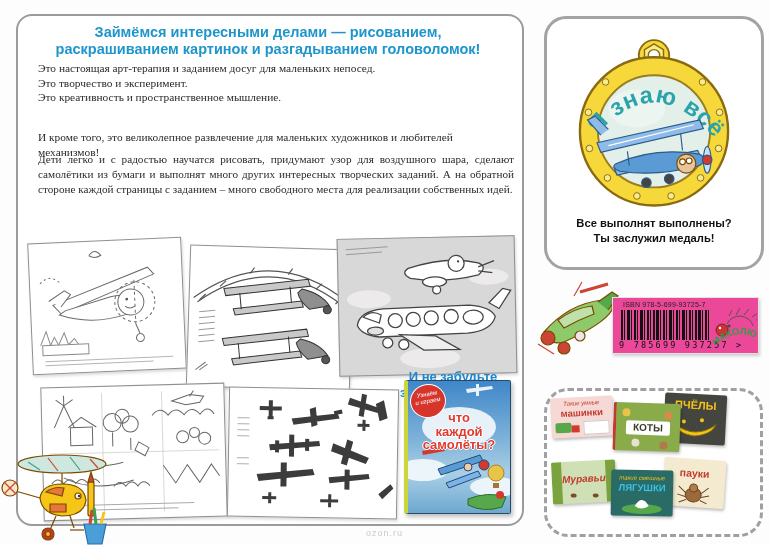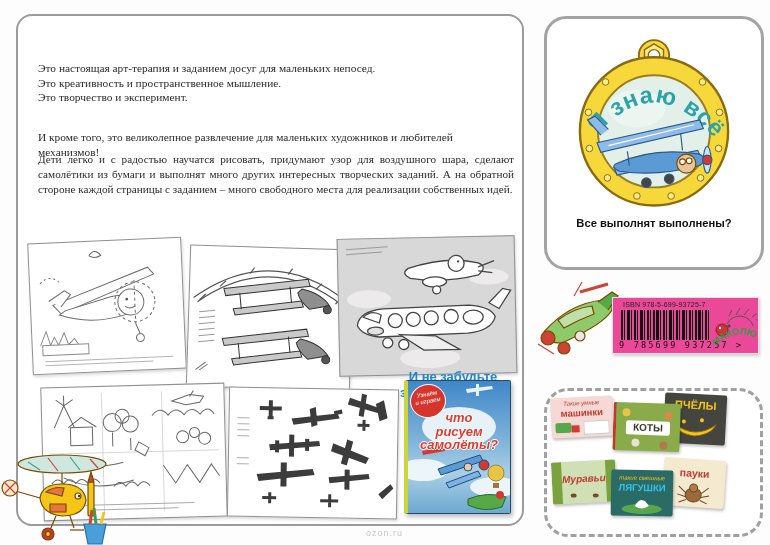--- a/index.html
+++ b/index.html
@@ -28,21 +28,21 @@
   
   .reminder{left:386px;top:345px;width:134px;text-align:center;color:#1e88cb;
             font-weight:bold;font-size:13px;line-height:15.5px;margin-top:24px;}
   .cover{left:404px;top:380px;width:102px;height:132px;border:1px solid #274b66;
          border-left:4px solid #cdd53a;border-radius:2px;overflow:hidden;
          background:linear-gradient(180deg,#3f87c9 0%,#7fb3d9 45%,#a9cfe6 70%,#6ea8cf 100%);
          box-shadow:2px 3px 4px rgba(0,0,0,.25);}
   .cover .cloud{position:absolute;background:#f4f9fc;border-radius:50%;opacity:.9;}
   .cover-title{position:absolute;left:0;top:30px;width:100%;text-align:center;
          color:#e03a2f;font-weight:bold;font-size:13px;line-height:13.5px;
-         text-shadow:-1px 0 #fff,1px 0 #fff,0 -1px #fff,0 1px #fff;font-style:italic;}
+         text-shadow:-1px 0 #fff,1px 0 #fff,0 -1px #fff,0 1px #fff;}
   .bubble{position:absolute;left:2px;top:3px;width:34px;height:26px;background:#d6352b;
          border:1.5px solid #fff;border-radius:50%;transform:rotate(-10deg);
          color:#fff;font-size:6px;line-height:7px;text-align:center;padding-top:6px;
          font-style:italic;}
 
   
   .medal-card{left:544px;top:16px;width:214px;height:248px;background:#fff;
               border:3px solid #a3a3a3;border-radius:22px;}
   .medal-caption{left:0;top:197px;width:100%;text-align:center;color:#111;
               font-weight:bold;font-size:11.2px;line-height:14.6px;}
@@ -64,25 +64,29 @@
 
   .watermark{left:366px;top:528px;color:#c9c9c9;font-size:9px;letter-spacing:1px;}
 </style>
 </head>
 <body>
 
 <div id="canvas">
 
   <div class="abs left-card"></div>
 
+  <div class="abs h1">
+    <div>Займёмся интересными делами — рисованием,</div>
+    <div>раскрашиванием картинок и разгадыванием головоломок!</div>
+  </div>
 
   <div class="abs body-lines">
     <div>Это настоящая арт-терапия и заданием досуг для маленьких непосед.</div>
+    <div>Это творчество и эксперимент.</div>
     <div>Это креативность и пространственное мышление.</div>
-    <div>Это творчество и эксперимент.</div>
   </div>
 
   <div class="abs p2">И кроме того, это великолепное развлечение для маленьких художников и любителей механизмов!</div>
   <div class="abs p3">Дети легко и с радостью научатся рисовать, придумают узор для воздушного шара, сделают самолётики из бумаги  и выполнят много других интересных творческих заданий.  А на обратной стороне каждой страницы с заданием – много свободного места для реализации собственных идей.</div>
 
   <div class="abs page" style="left:30px;top:240px;width:152px;height:130px;transform:rotate(-2.5deg);">
     <svg width="152" height="130" viewBox="0 0 152 130">
       <g stroke="#6b6b6b" fill="none" stroke-width="1">
         <polygon points="22,62 118,28 124,35 30,71" fill="#fff"></polygon>
         <path d="M18,58 L34,48 L40,52 L30,64" fill="#fff"></path>
@@ -296,21 +300,21 @@
       <rect x="85" y="102" width="6" height="5" fill="#a8733a"></rect>
       <path d="M60,118 q20,-8 38,-2 l-4,10 q-18,6 -34,-2z" fill="#57a84a" stroke="#2a6a2a"></path>
       <circle cx="92" cy="114" r="4" fill="#d23a2f"></circle>
     </svg>
     <div class="bubble">
       <div>Узнаём</div>
       <div>и играем</div>
     </div>
     <div class="cover-title">
       <div>что</div>
-      <div>рисуем</div>
+      <div>каждой</div>
       <div>самолёты?</div>
     </div>
   </div>
 
   <div class="abs medal-card">
     <svg class="abs" style="left:12px;top:2px;" width="190" height="196" viewBox="0 0 200 206">
       <circle cx="100" cy="36" r="16" fill="#f6d83b" stroke="#8a6a10" stroke-width="2"></circle>
       <polygon points="100,24 110,30 110,42 100,48 90,42 90,30" fill="#f9ea8a" stroke="#8a6a10" stroke-width="1.5"></polygon>
       <circle cx="100" cy="36" r="6" fill="#fff" stroke="#8a6a10" stroke-width="1.5"></circle>
       <circle cx="100" cy="116" r="78" fill="#f6d83b" stroke="#8a6a10" stroke-width="2.5"></circle>
@@ -347,20 +351,21 @@
         <circle cx="134" cy="150" r="10" fill="#e8c49a" stroke="#7a4a00"></circle>
         <circle cx="130" cy="148" r="3" fill="#fff" stroke="#7a4a00"></circle>
         <circle cx="137" cy="147" r="3" fill="#fff" stroke="#7a4a00"></circle>
         <circle cx="92" cy="170" r="5" fill="#444"></circle>
           <circle cx="116" cy="166" r="5" fill="#444"></circle>
         <path d="M44,120 L30,104 38,100 52,114" fill="#8fbbe8"></path>
       </g>
     </svg>
     <div class="abs medal-caption">
       <div>Все выполнят выполнены?</div>
+      <div>Ты заслужил медаль!</div>
     </div>
   </div>
 
   <svg class="abs" style="left:524px;top:280px;" width="104" height="84" viewBox="0 0 104 84">
     <g stroke="#7a4a00" stroke-width="1.2" fill="none">
       <line x1="56" y1="12" x2="84" y2="4" stroke="#cc4433" stroke-width="3"></line>
       <line x1="50" y1="16" x2="58" y2="2" stroke="#cc4433"></line>
       <path d="M20,52 Q44,24 78,20 Q90,20 88,30 Q80,44 40,62 Q24,66 20,52Z" fill="#8fca6a"></path>
       <path d="M34,40 q16,-12 34,-14 l2,8 q-16,6 -30,14z" fill="#bfe0a8"></path>
       <path d="M74,22 l14,-10 6,4 -10,14" fill="#57a84a"></path>

